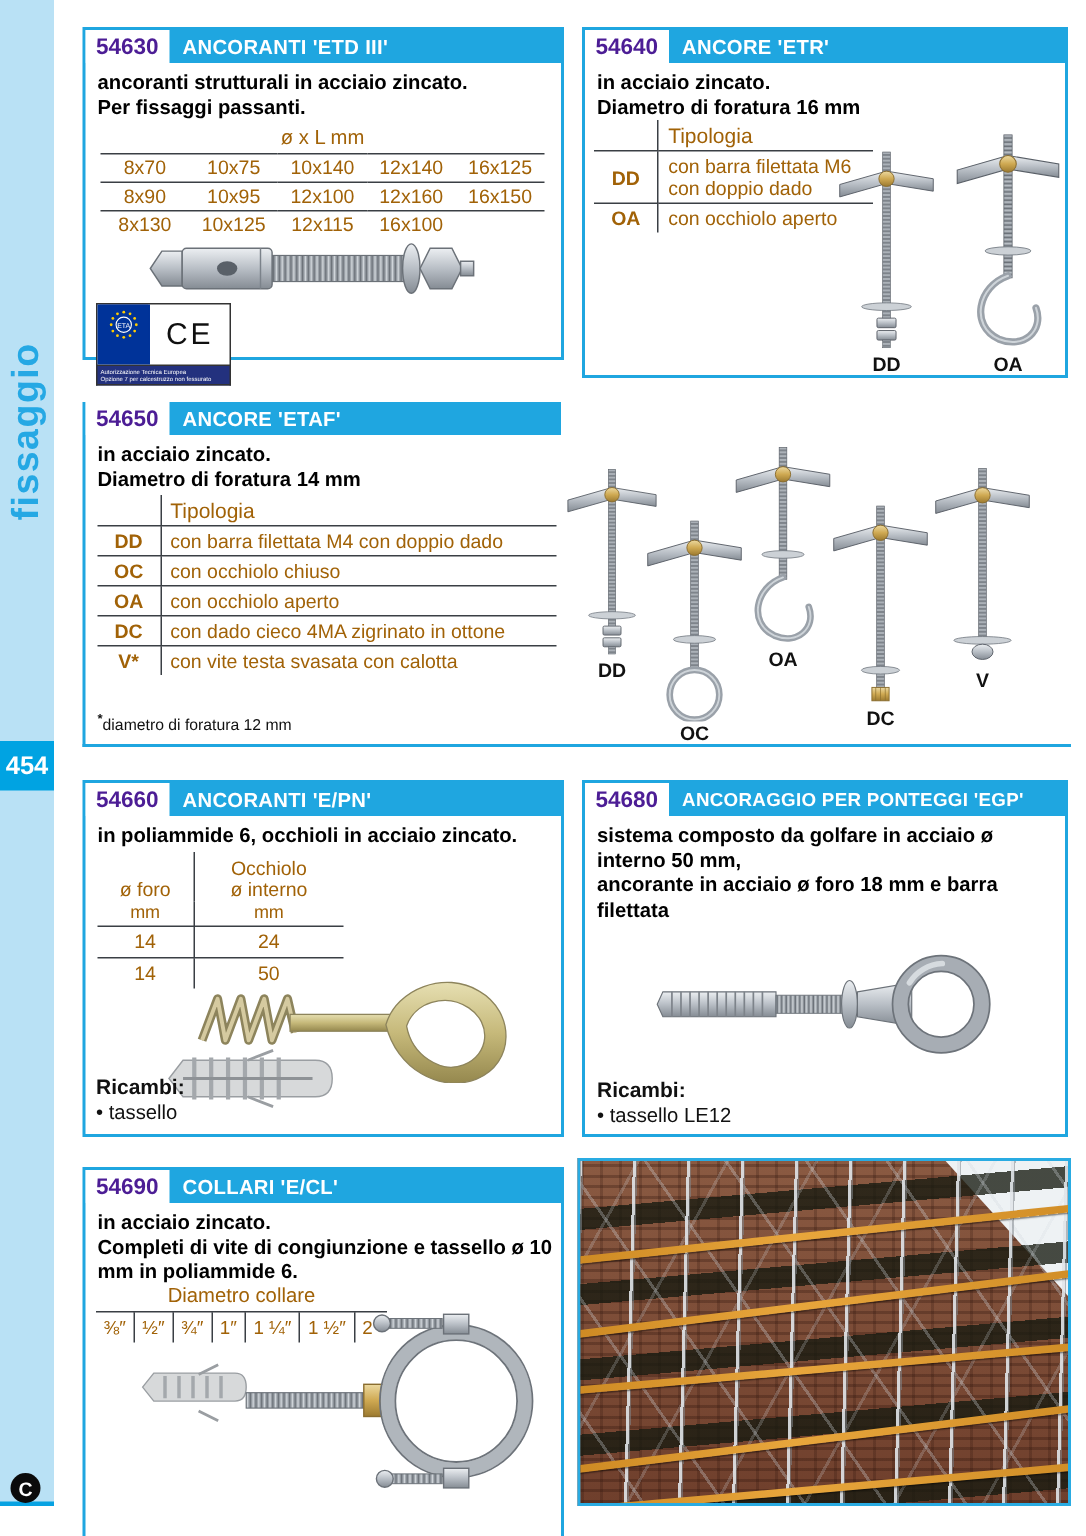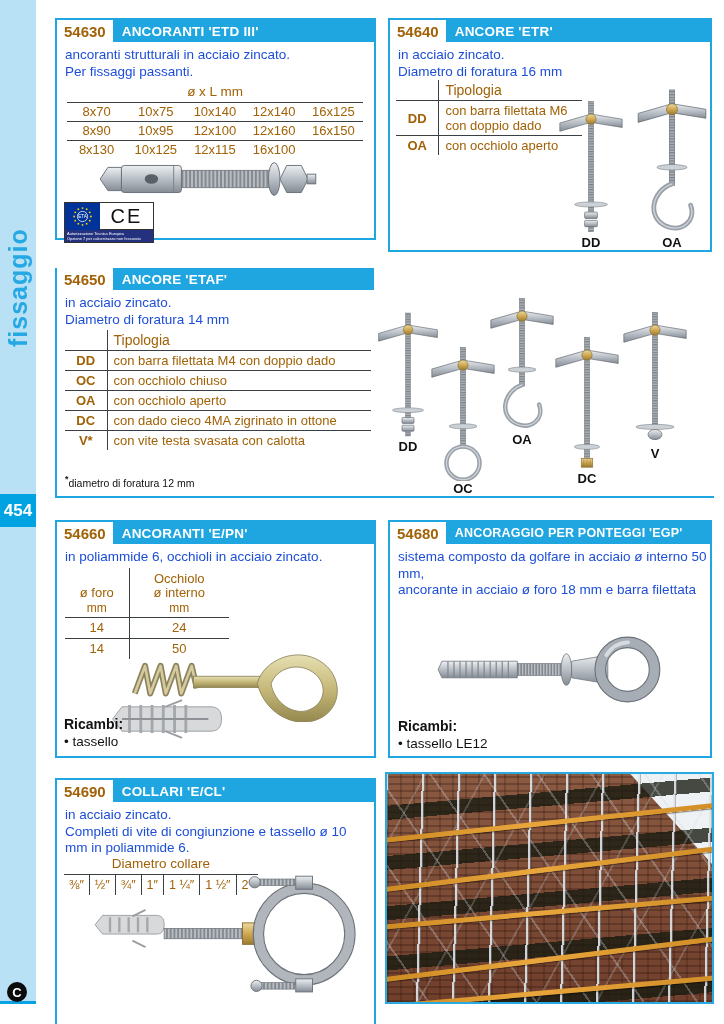--- a/index.html
+++ b/index.html
@@ -15,24 +15,24 @@
   .page-badge{ position:absolute; left:0; top:494px; width:36px; height:33px; background:#00a3e2; color:#fff;
                font-weight:bold; font-size:17px; display:flex; align-items:center; justify-content:center; }
   .brand-logo{ position:absolute; left:7px; top:982px; width:20px; height:20px; border-radius:50%; background:#0b0b0b;
                color:#fff; font-weight:900; font-size:13px; display:flex; align-items:center; justify-content:center; }
 
   
   .box{ position:absolute; border:2px solid var(--accent); background:#fff; }
   .box.open-right{ border-top:none; border-right:none; }
   .titlebar{ position:absolute; top:0; left:0; height:22px; right:0; background:var(--accent); display:flex; align-items:stretch; }
   .titlebar.partial{ right:auto; width:317px; }
-  .codebox{ background:#fff; color:#a16207; font-weight:bold; font-size:15px; padding:0 7px; display:flex; align-items:center; }
+  .codebox{ background:#fff; color:#4c1d95; font-weight:bold; font-size:15px; padding:0 7px; display:flex; align-items:center; }
   .titletext{ color:#fff; font-weight:bold; font-size:13.5px; display:flex; align-items:center; padding-left:9px; letter-spacing:.2px; white-space:nowrap; }
   .titletext.small{ font-size:12.5px; }
-  .desc{ position:absolute; font-size:13.5px; line-height:1.24; color:#1d4ed8; }
+  .desc{ position:absolute; font-size:13.5px; line-height:1.24; color:#000000;font-weight:bold; }
 
   table{ border-collapse:collapse; }
   td{ font-size:13px; color:#a16207; }
 
   .size-table{ position:absolute; left:10px; top:62px; width:296px; }
   .size-table td{ text-align:center; height:19px; width:20%; }
   .size-table .hd td{ border-bottom:1.2px solid var(--line); height:20px; font-size:13.5px; }
   .size-table tr.r1 td, .size-table tr.r2 td{ border-bottom:1.2px solid var(--line); }
 
   .type-table td{ padding:2px 6px; }
@@ -59,21 +59,21 @@
   .ricambi .lbl{ font-weight:bold; font-size:14px; }
   .ricambi .itm{ font-size:13.5px; margin-top:2px; }
 
   .fig{ position:absolute; }
   .toggle-fig{ position:absolute; display:flex; flex-direction:column; align-items:center; }
   .toggle-fig svg{ flex:1 1 auto; width:100%; }
   .fig-label{ font-weight:bold; font-size:13px; height:17px; }
 
   
   .cert{ position:absolute; left:7px; top:182px; width:90px; }
-  .cert-top{ display:flex; height:28px; border:1px solid #333; background:#fff; }
+  .cert-top{ display:flex; height:42px; border:1px solid #333; background:#fff; }
   .cert-eu{ width:35px; background:#039; }
   .cert-ce{ flex:1; display:flex; align-items:center; justify-content:center; font-size:20px; letter-spacing:2px; color:#101010; }
   .cert-cap{ background:#23317e; color:#fff; font-size:4px; line-height:1.3; padding:1px 2px; border:1px solid #333; border-top:none; }
 
   
   .photo{ position:absolute; left:385px; top:772px; width:329px; height:232px; border:2px solid #29abe2; overflow:hidden; background:#7c4c38; }
   .ph{ position:absolute; }
   .ph-brick{ inset:0; background-image:
       repeating-linear-gradient(0deg, rgba(40,15,8,.28) 0 2px, transparent 2px 7px),
       repeating-linear-gradient(90deg, rgba(40,15,8,.22) 0 2px, transparent 2px 13px),

